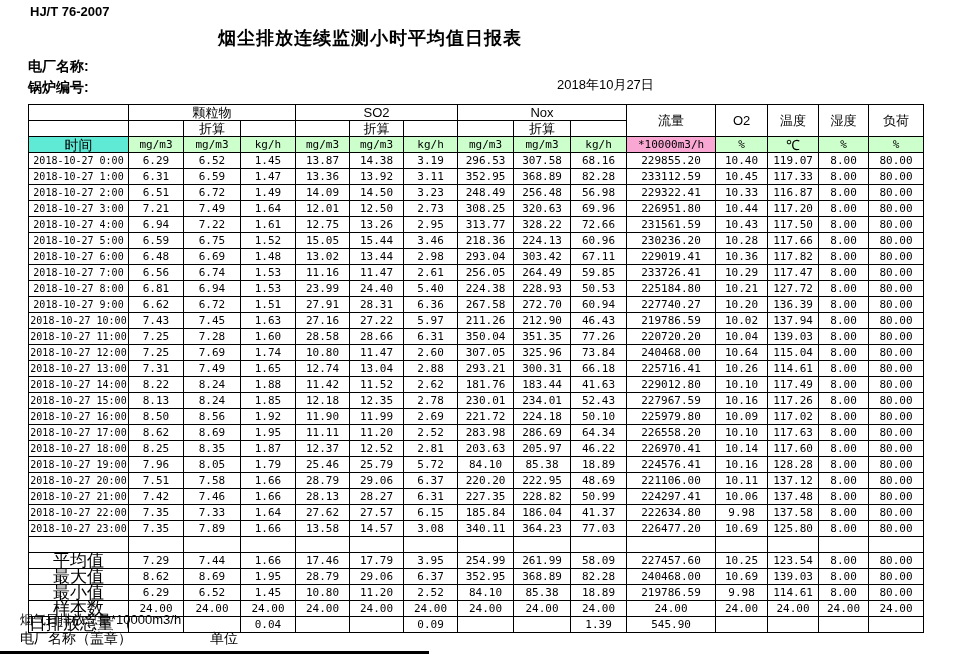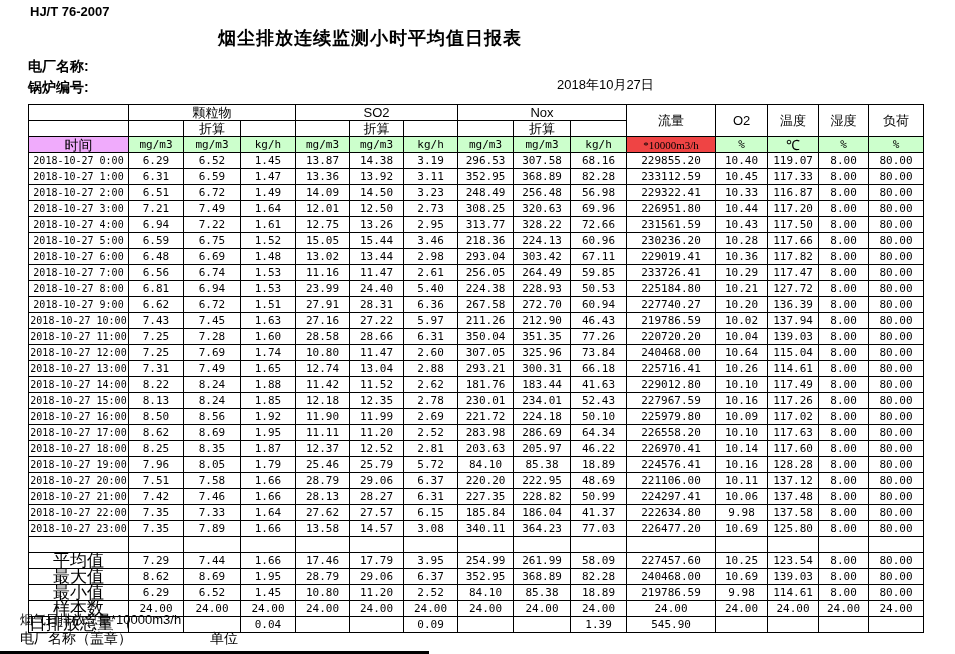--- a/index.html
+++ b/index.html
@@ -88,31 +88,31 @@
       <th>折算</th>
       <th></th>
       <th></th>
       <th>折算</th>
       <th></th>
       <th></th>
       <th>折算</th>
       <th></th>
     </tr>
     <tr class="unit-row">
-      <th style="background: #f0abfc;">时间</th>
+      <th style="background: #5eead4;">时间</th>
       <th class="unit-cell" style="background: rgb(204, 255, 204);">mg/m3</th>
       <th class="unit-cell" style="background: rgb(204, 255, 204);">mg/m3</th>
       <th class="unit-cell" style="background: rgb(204, 255, 204);">kg/h</th>
       <th class="unit-cell" style="background: rgb(204, 255, 204);">mg/m3</th>
       <th class="unit-cell" style="background: rgb(204, 255, 204);">mg/m3</th>
       <th class="unit-cell" style="background: rgb(204, 255, 204);">kg/h</th>
       <th class="unit-cell" style="background: rgb(204, 255, 204);">mg/m3</th>
       <th class="unit-cell" style="background: rgb(204, 255, 204);">mg/m3</th>
       <th class="unit-cell" style="background: rgb(204, 255, 204);">kg/h</th>
-      <th class="unit-cell" style="background: #ef4444; font-family: Liberation Serif, serif;">*10000m3/h</th>
+      <th class="unit-cell" style="background: #f9a8d4;">*10000m3/h</th>
       <th class="unit-cell" style="background: rgb(204, 255, 204);">%</th>
       <th style="background: rgb(204, 255, 204);">℃</th>
       <th class="unit-cell" style="background: rgb(204, 255, 204);">%</th>
       <th class="unit-cell" style="background: rgb(204, 255, 204);">%</th>
     </tr>
   </thead>
   <tbody>
       <tr>
         <td class="time-cell">2018-10-27 0:00</td>
         <td class="num">6.29</td>

